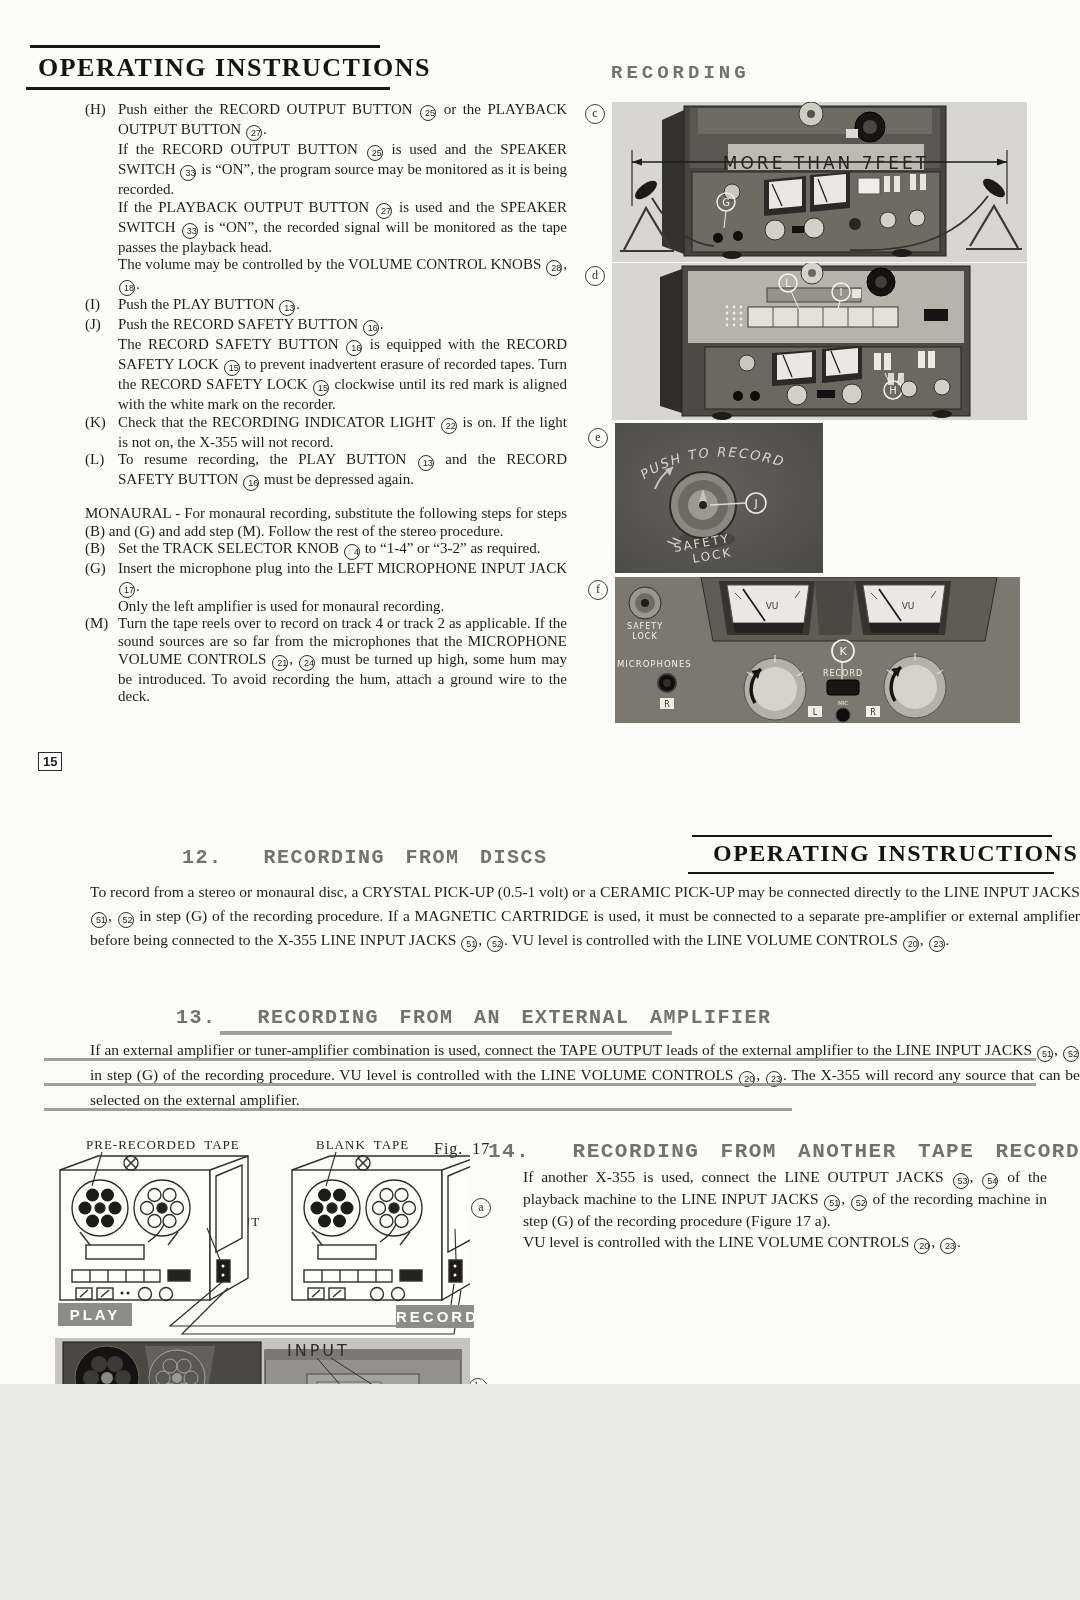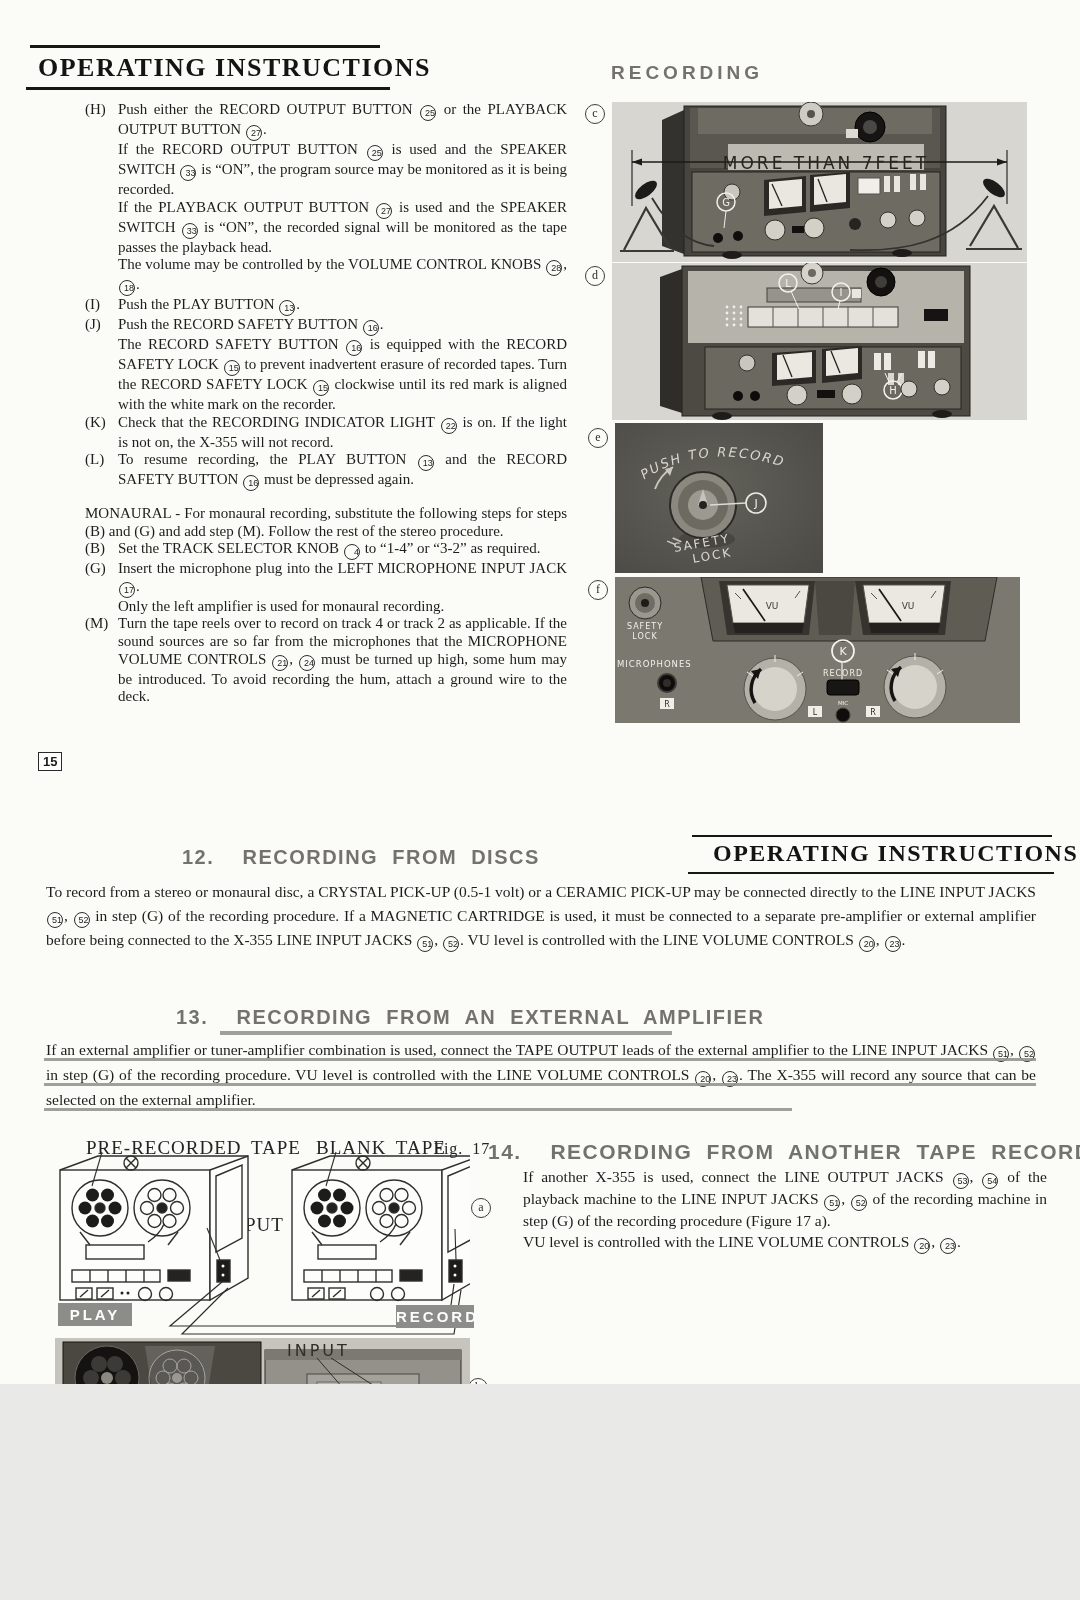--- a/index.html
+++ b/index.html
@@ -1,31 +1,31 @@
 <!DOCTYPE html>
 <html><head>
 <meta charset="utf-8">
 <style>
   html,body{margin:0;padding:0;background:#e9e9e7;}
   #page{position:relative;width:1080px;height:1384px;background:#fbfbf8;margin:0 auto;
         font-family:"Liberation Serif",serif;color:#1d1d1b;overflow:hidden;}
   .abs{position:absolute;}
   .rule{background:#161614;height:2.5px;}
   .h-serif{font-family:"Liberation Serif",serif;font-weight:bold;font-size:25px;letter-spacing:1.5px;color:#141412;white-space:nowrap;}
-  .h-gray{font-family:Liberation Sans, sans-serif;font-weight:bold;color:#74726e;letter-spacing:1.5px;word-spacing:7px;white-space:nowrap;}
+  .h-gray{font-family:Liberation Mono, monospace;font-weight:bold;color:#74726e;letter-spacing:1.5px;word-spacing:7px;white-space:nowrap;}
   .body-text{font-size:15px;line-height:17.6px;text-align:justify;}
-  .body-text2{font-size:15.5px;line-height:24px;text-align:justify;}
+  .body-text2{font-size:15.5px;line-height:24px;text-align:justify;margin-left:44px;}
   .step{position:relative;}
   .step .lbl{position:absolute;left:-33px;top:0;width:30px;}
   .circ{display:inline-block;width:14px;height:14px;border:1px solid #2d2d2b;border-radius:50%;
         font:9px/14px "Liberation Sans",sans-serif;text-align:right;vertical-align:-2px;margin:0 1px;letter-spacing:0;}
   .plabel{display:inline-block;width:18px;height:18px;border:1.4px solid #3e3e3b;border-radius:50%;
         font:12px/17px "Liberation Serif",serif;text-align:center;color:#2c2c2a;background:transparent;}
   .pagebox{border:1.6px solid #2a2a28;font:bold 13px/15px "Liberation Sans",sans-serif;padding:1px 4px;color:#1c1c1a;background:#fff;}
-  .figlabel{font-family:"Liberation Serif",serif;font-size:19px;letter-spacing:1px;word-spacing:4px;color:#242422;white-space:nowrap;}
+  .figlabel{font-family:"Liberation Serif",serif;font-size:13px;letter-spacing:1px;word-spacing:4px;color:#242422;white-space:nowrap;}
   .tapebox{background:#8c8c89;color:#fdfdfb;font:bold 15px/23px "Liberation Sans",sans-serif;
         letter-spacing:3px;text-align:center;}
   .underbar{background:#8f8f8b;opacity:.85;}
   .wm{font-family:"Liberation Sans",sans-serif;color:#c9c9c6;font-size:17px;letter-spacing:.5px;}
   svg text{font-family:"DejaVu Sans",sans-serif;}
 </style>
 </head>
 <body>
 
 <div id="page">

